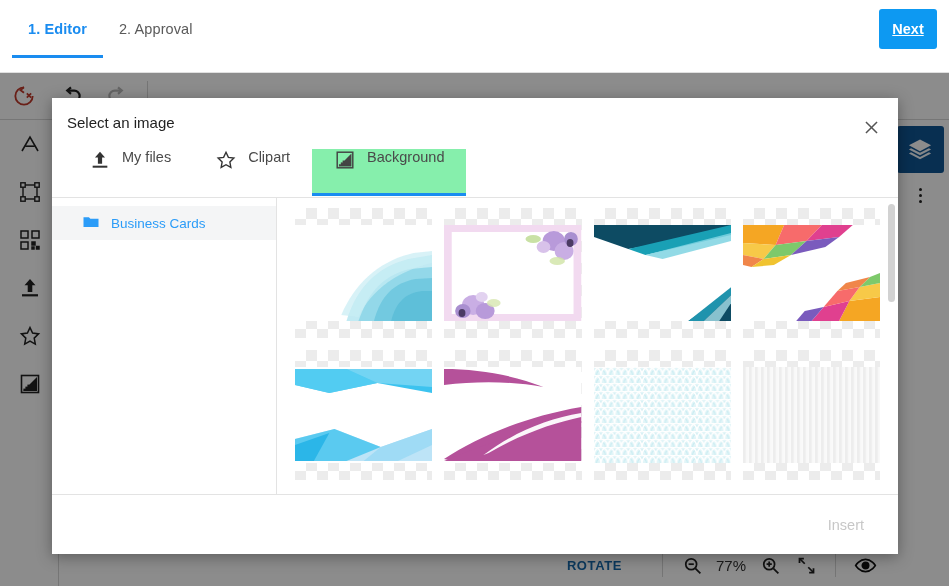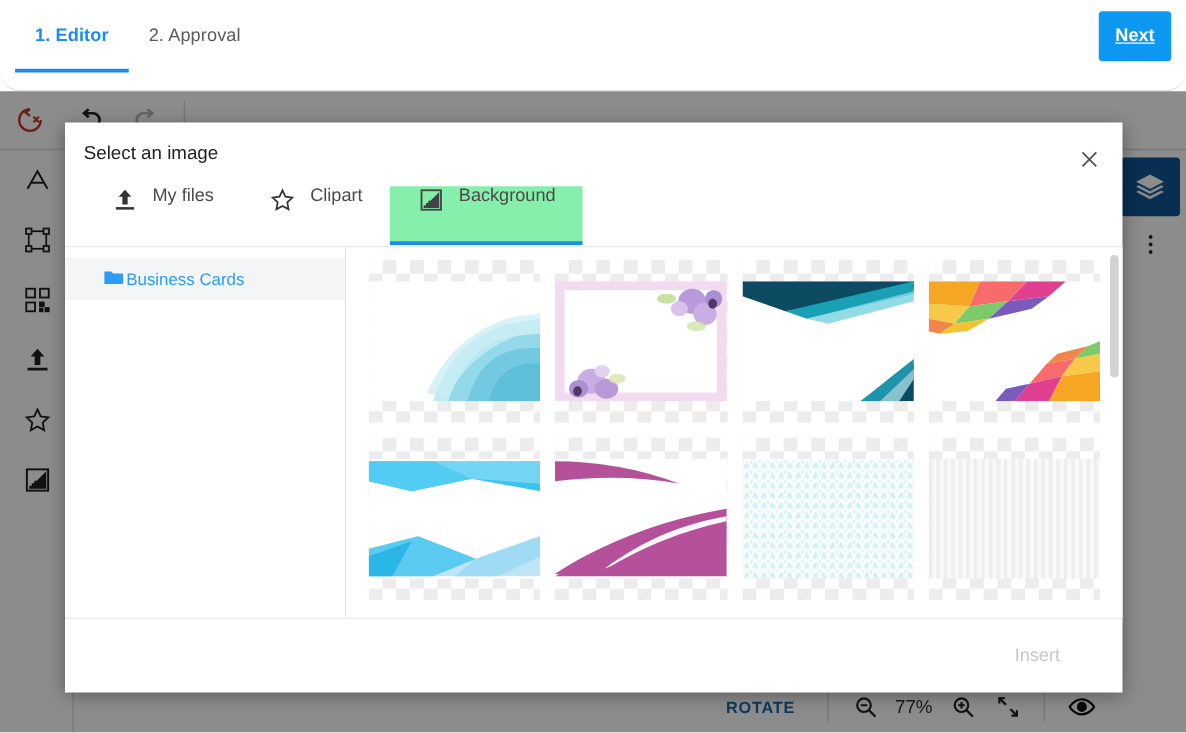--- a/index.html
+++ b/index.html
@@ -8,21 +8,21 @@
     font-family: "Liberation Sans", sans-serif;
     background: #ffffff;
     overflow: hidden;
   }
 
   #app { position: relative; width: 949px; height: 586px; background:#fff; }
 
   
   .stepbar {
     position: absolute; left: 0; top: 0; width: 949px; height: 73px;
-    background: #ffffff; border-bottom: 1px solid #e0e0e0; border-radius: 16px;
+    background: #ffffff; border-bottom: 1px solid #e0e0e0;
   }
   .steps { position: absolute; left: 12px; top: 0; height: 58px; display: flex; align-items: flex-end; }
   .step {
     position: relative; height: 58px; display: flex; align-items: center;
     padding: 0 16px; font-size: 14.5px; color: #5a5a5a; cursor: pointer;
     letter-spacing: .1px;
   }
   .step.active { color: #1a8cf0; font-weight: bold; }
   .step.active::after {
     content: ""; position: absolute; left: 0; right: 0; bottom: 0; height: 3px;
@@ -61,21 +61,21 @@
   }
   .dots { width:59px; height:44px; display:flex; flex-direction:column;
           align-items:center; justify-content:center; gap:3px; cursor:pointer; }
   .dots i { display:block; width:3px; height:3px; border-radius:50%; background:#222; }
 
   .editor-bottom {
     position:absolute; left:59px; right:59px; bottom:0; height:43px;
     background:#fff; border-top:1px solid #d8d8d8;
     display:flex; align-items:center; justify-content:flex-end; gap:2px; padding-right:8px;
   }
-  .rotate-label { color:#1769aa; font-size:13px; font-weight:bold; letter-spacing:.6px; margin-right:14px; }
+  .rotate-label { color:#1769aa; font-size:13px; font-weight:bold; letter-spacing:.6px; margin-right:28px; }
   .vsep { width:1px; height:24px; background:#d5d5d5; margin:0 10px; }
   .zoomval { font-size:15px; color:#333; min-width:40px; text-align:center; }
   .zbtn { width:34px; height:34px; display:flex; align-items:center; justify-content:center; cursor:pointer; }
 
   
   .overlay {
     position:absolute; left:0; top:73px; width:949px; height:513px;
     background: rgba(0,0,0,0.45);
   }
 
@@ -107,21 +107,21 @@
   .modal-body {
     position:absolute; left:0; top:99px; right:0; height:298px;
     border-top:1px solid #e3e3e3; border-bottom:1px solid #e3e3e3;
     display:flex;
   }
   .folders {
     width:225px; flex:0 0 225px; border-right:1px solid #e3e3e3;
     padding-top:8px; background:#fff;
   }
   .folder-row {
-    display:flex; align-items:center; gap:1px; height:34px;
+    display:flex; align-items:center; gap:11px; height:34px;
     padding:0 0 0 30px; background:#f4f5f6; color:#2b9cf8; font-size:13.5px; cursor:pointer;
   }
   .grid-wrap { flex:1; position:relative; overflow:hidden; background:#fff; }
   .grid {
     display:grid; grid-template-columns: repeat(4, 1fr);
     gap: 0px 0px; padding: 4px 12px 0 12px;
   }
   .cell { padding: 6px 6px; cursor:pointer; }
   .thumb {
     position:relative; width:100%; height:130px;
@@ -135,21 +135,21 @@
   }
   .art { width:100%; height:96px; display:block; }
 
   .vscroll {
     position:absolute; right:3px; top:6px; width:7px; height:98px;
     background:#d2d2d2; border-radius:4px;
   }
 
   .modal-footer {
     position:absolute; left:0; right:0; bottom:0; height:59px;
-    display:flex; align-items:center; justify-content:flex-end; padding-right:36px;
+    display:flex; align-items:center; justify-content:flex-end; padding-right:20px;
   }
   .insert-btn {
     background:transparent; border:none; color:#c7c7c7; font-size:14.5px;
     font-family:"Liberation Sans", sans-serif; cursor:default; padding:8px 14px;
   }
 </style>
 </head>
 <body>
 
 <div id="app">

